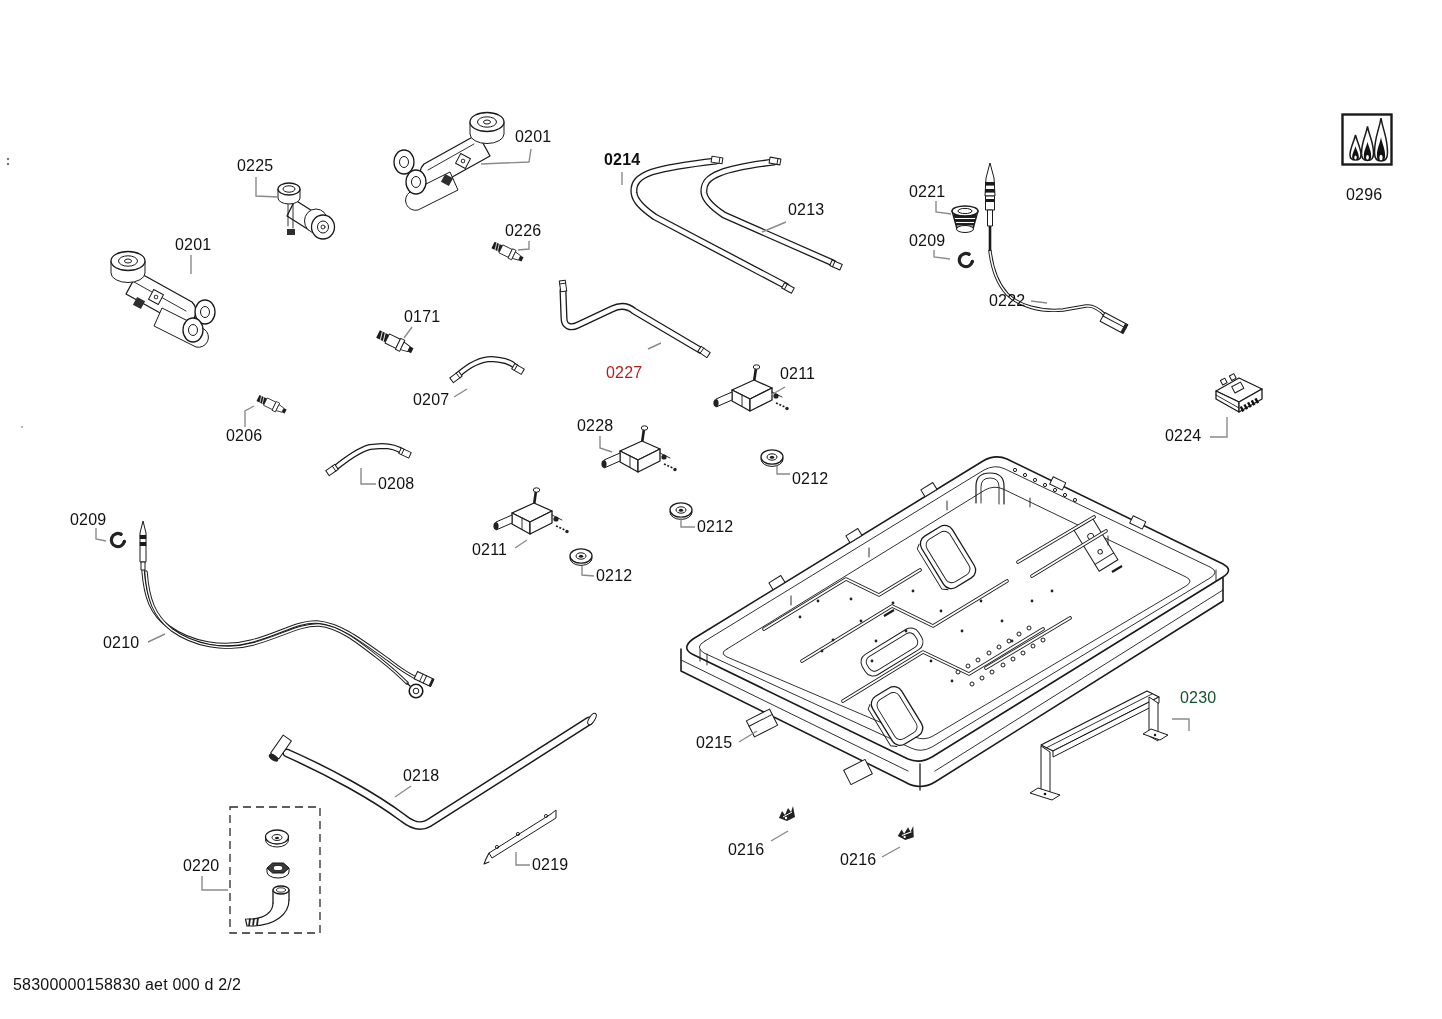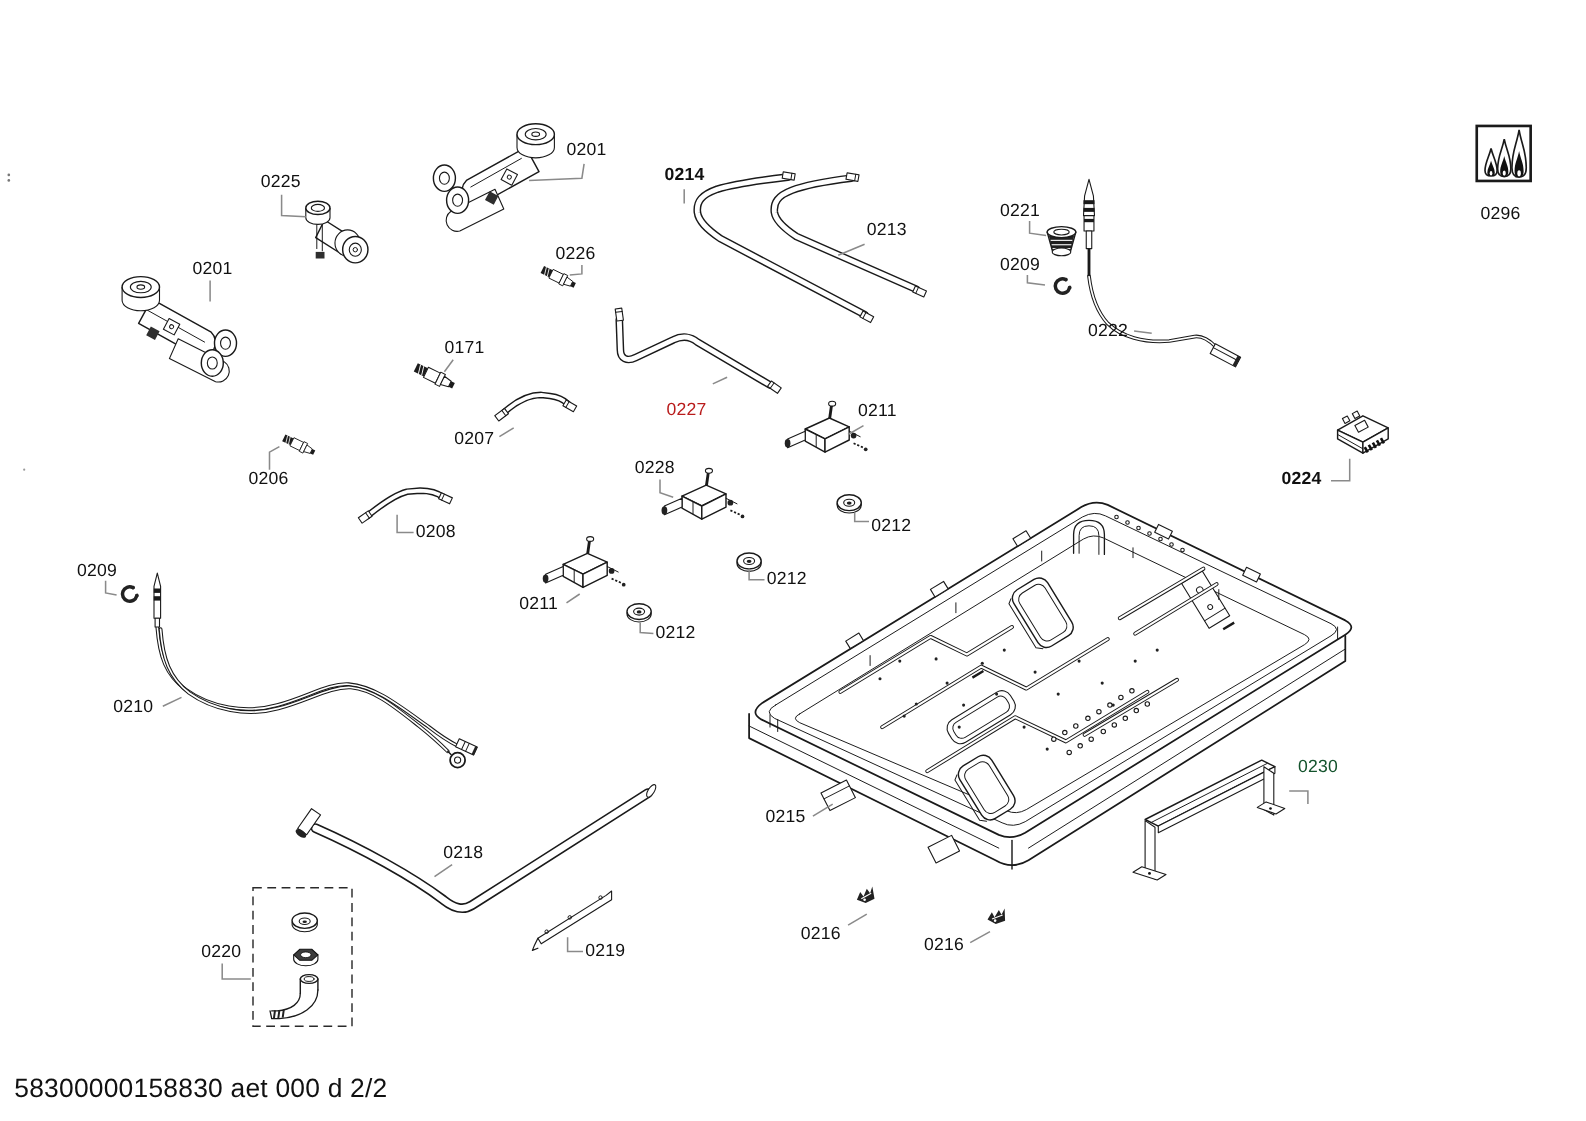--- a/index.html
+++ b/index.html
@@ -1,21 +1,21 @@
 <!DOCTYPE html>
 <html><head>
 <meta charset="utf-8">
 <style>
   html,body{margin:0;padding:0;background:#fff;}
   #stage{position:relative;width:1442px;height:1019px;background:#fff;overflow:hidden;
          font-family:"Liberation Sans",sans-serif;}
   #art{position:absolute;left:0;top:0;}
   .callout{position:absolute;font-size:16px;line-height:1;color:#111;white-space:nowrap;
            letter-spacing:.2px;}
-  .footer{position:absolute;left:13px;top:976px;font-size:24px;color:#111;letter-spacing:.2px;}
+  .footer{position:absolute;left:13px;top:976px;font-size:16px;color:#111;letter-spacing:.2px;}
   
   .ln  {fill:none;stroke:#1a1a1a;stroke-width:1.3;stroke-linecap:round;stroke-linejoin:round;}
   .th  {fill:none;stroke:#1a1a1a;stroke-width:.9;stroke-linecap:round;stroke-linejoin:round;}
   .fw  {fill:#fff;stroke:#1a1a1a;stroke-width:1.3;stroke-linejoin:round;}
   .fw2 {fill:#fff;stroke:#1a1a1a;stroke-width:1;stroke-linejoin:round;}
   .dk  {fill:#1f1f1f;stroke:none;}
   .tube-o{fill:none;stroke:#1a1a1a;stroke-width:7;stroke-linecap:round;stroke-linejoin:round;}
   .tube-i{fill:none;stroke:#fff;stroke-width:4.4;stroke-linecap:round;stroke-linejoin:round;}
   .tubeS-o{fill:none;stroke:#1a1a1a;stroke-width:6;stroke-linecap:round;stroke-linejoin:round;}
   .tubeS-i{fill:none;stroke:#fff;stroke-width:3.4;stroke-linecap:round;stroke-linejoin:round;}
@@ -535,21 +535,21 @@
     <div class="callout" style="left: 909px; top: 233px; color: rgb(17, 17, 17);">0209</div>
     <div class="callout" style="left: 989px; top: 293px; color: rgb(17, 17, 17);">0222</div>
     <div class="callout" style="left: 1346px; top: 187px; color: rgb(17, 17, 17);">0296</div>
     <div class="callout" style="left: 404px; top: 309px; color: rgb(17, 17, 17);">0171</div>
     <div class="callout" style="left: 606px; top: 337px; color: #b91c1c; margin-top: 28px;">0227</div>
     <div class="callout" style="left: 780px; top: 366px; color: rgb(17, 17, 17);">0211</div>
     <div class="callout" style="left: 413px; top: 392px; color: rgb(17, 17, 17);">0207</div>
     <div class="callout" style="left: 226px; top: 428px; color: rgb(17, 17, 17);">0206</div>
     <div class="callout" style="left: 577px; top: 418px; color: rgb(17, 17, 17);">0228</div>
     <div class="callout" style="left: 792px; top: 471px; color: rgb(17, 17, 17);">0212</div>
-    <div class="callout" style="left: 1165px; top: 428px; color: rgb(17, 17, 17); font-weight: bold;">0224</div>
+    <div class="callout" style="left: 1165px; top: 428px; color: rgb(17, 17, 17);">0224</div>
     <div class="callout" style="left: 378px; top: 476px; color: rgb(17, 17, 17);">0208</div>
     <div class="callout" style="left: 70px; top: 512px; color: rgb(17, 17, 17);">0209</div>
     <div class="callout" style="left: 472px; top: 542px; color: rgb(17, 17, 17);">0211</div>
     <div class="callout" style="left: 697px; top: 519px; color: rgb(17, 17, 17);">0212</div>
     <div class="callout" style="left: 596px; top: 568px; color: rgb(17, 17, 17);">0212</div>
     <div class="callout" style="left: 103px; top: 635px; color: rgb(17, 17, 17);">0210</div>
     <div class="callout" style="left: 696px; top: 735px; color: rgb(17, 17, 17);">0215</div>
     <div class="callout" style="left: 403px; top: 768px; color: rgb(17, 17, 17);">0218</div>
     <div class="callout" style="left: 1180px; top: 690px; color: #14532d;">0230</div>
     <div class="callout" style="left: 532px; top: 857px; color: rgb(17, 17, 17);">0219</div>

